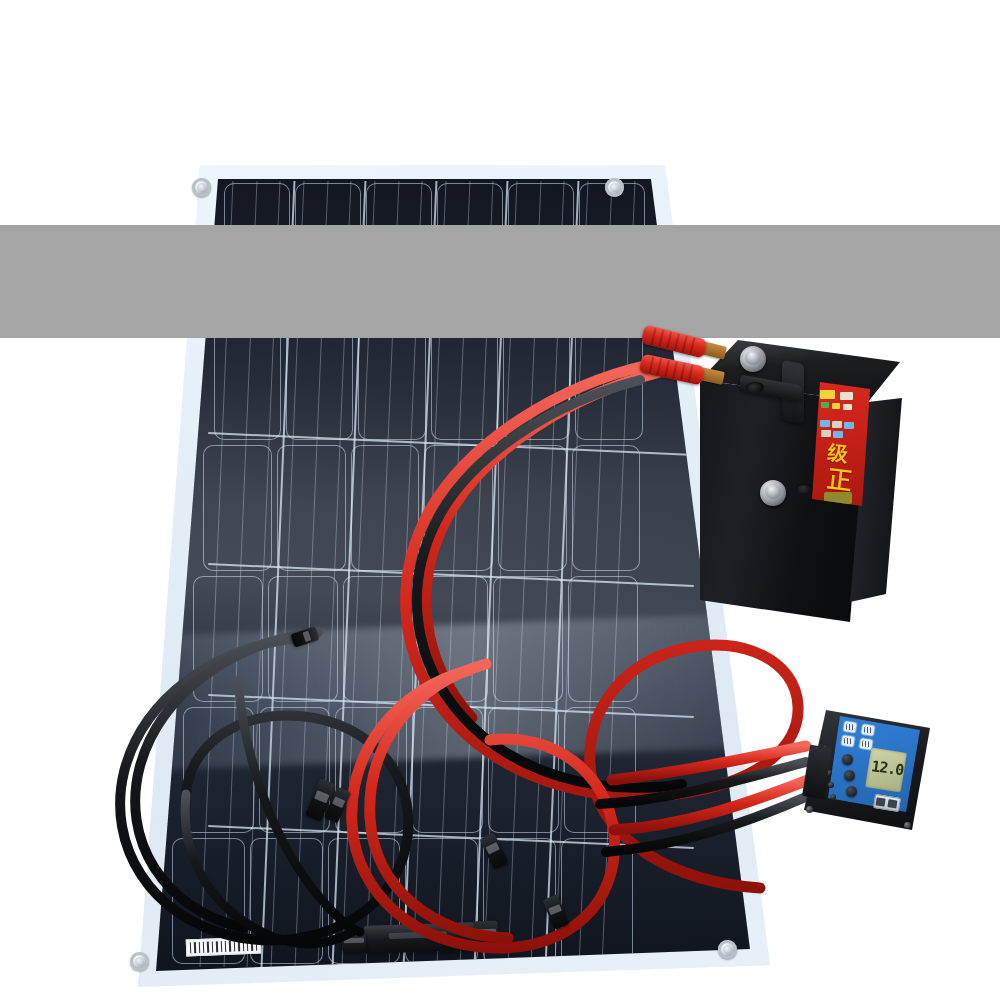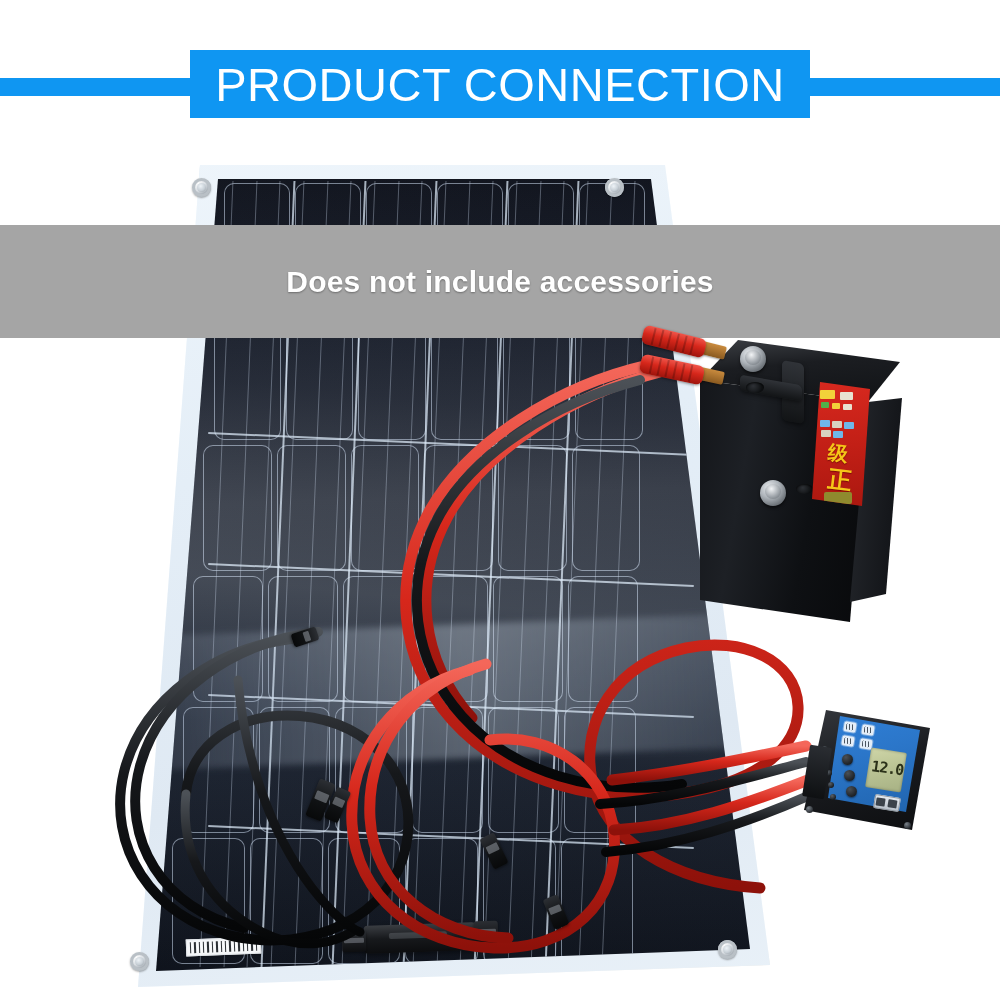--- a/index.html
+++ b/index.html
@@ -160,26 +160,20 @@
   .mc4{position:absolute;z-index:47;background:linear-gradient(180deg,#2c2f34 0%,#101214 55%,#08090a 100%);
        border-radius:3px;box-shadow:0 1px 3px rgba(0,0,0,.5);}
   .mc4::after{content:"";position:absolute;left:2px;right:2px;top:30%;height:22%;
        background:rgba(155,162,170,.5);border-radius:1px;}
 </style>
 </head>
 <body>
 
 <div class="stage">
 
-  <div class="hdr">
-    <div class="hdr-rule"></div>
-    <div class="hdr-box">
-      <div class="hdr-title">PRODUCT CONNECTION</div>
-    </div>
-  </div>
 
   <div class="photo">
 
     <div class="panel-edge"></div>
     <div class="panel"></div>
 
     <div class="cells">
       <div class="cellgrid" id="cellgrid">
           <div class="cell" style="left: 124px; top: 18px; width: 66px; height: 126px;"></div>
           <div class="cell" style="left: 195px; top: 18px; width: 66px; height: 126px;"></div>
@@ -433,18 +427,15 @@
 
     <svg class="wires front" viewBox="0 0 1000 860">
 
       <path d="M612,640 C680,632 740,620 806,606" fill="none" stroke="url(#redG)" stroke-width="11" stroke-linecap="round"></path>
       <path d="M600,664 C672,660 738,640 806,622" fill="none" stroke="url(#blkG)" stroke-width="10" stroke-linecap="round"></path>
       <path d="M614,690 C684,686 746,664 808,640" fill="none" stroke="url(#redG)" stroke-width="11" stroke-linecap="round"></path>
       <path d="M606,712 C678,706 744,684 808,656" fill="none" stroke="url(#blkG)" stroke-width="10" stroke-linecap="round"></path>
     </svg>
 
     <div class="band"></div>
-    <div class="band-txt">
-      <span>Does not include accessories</span>
-    </div>
 
   </div>
 </div>
 
 </body></html>

